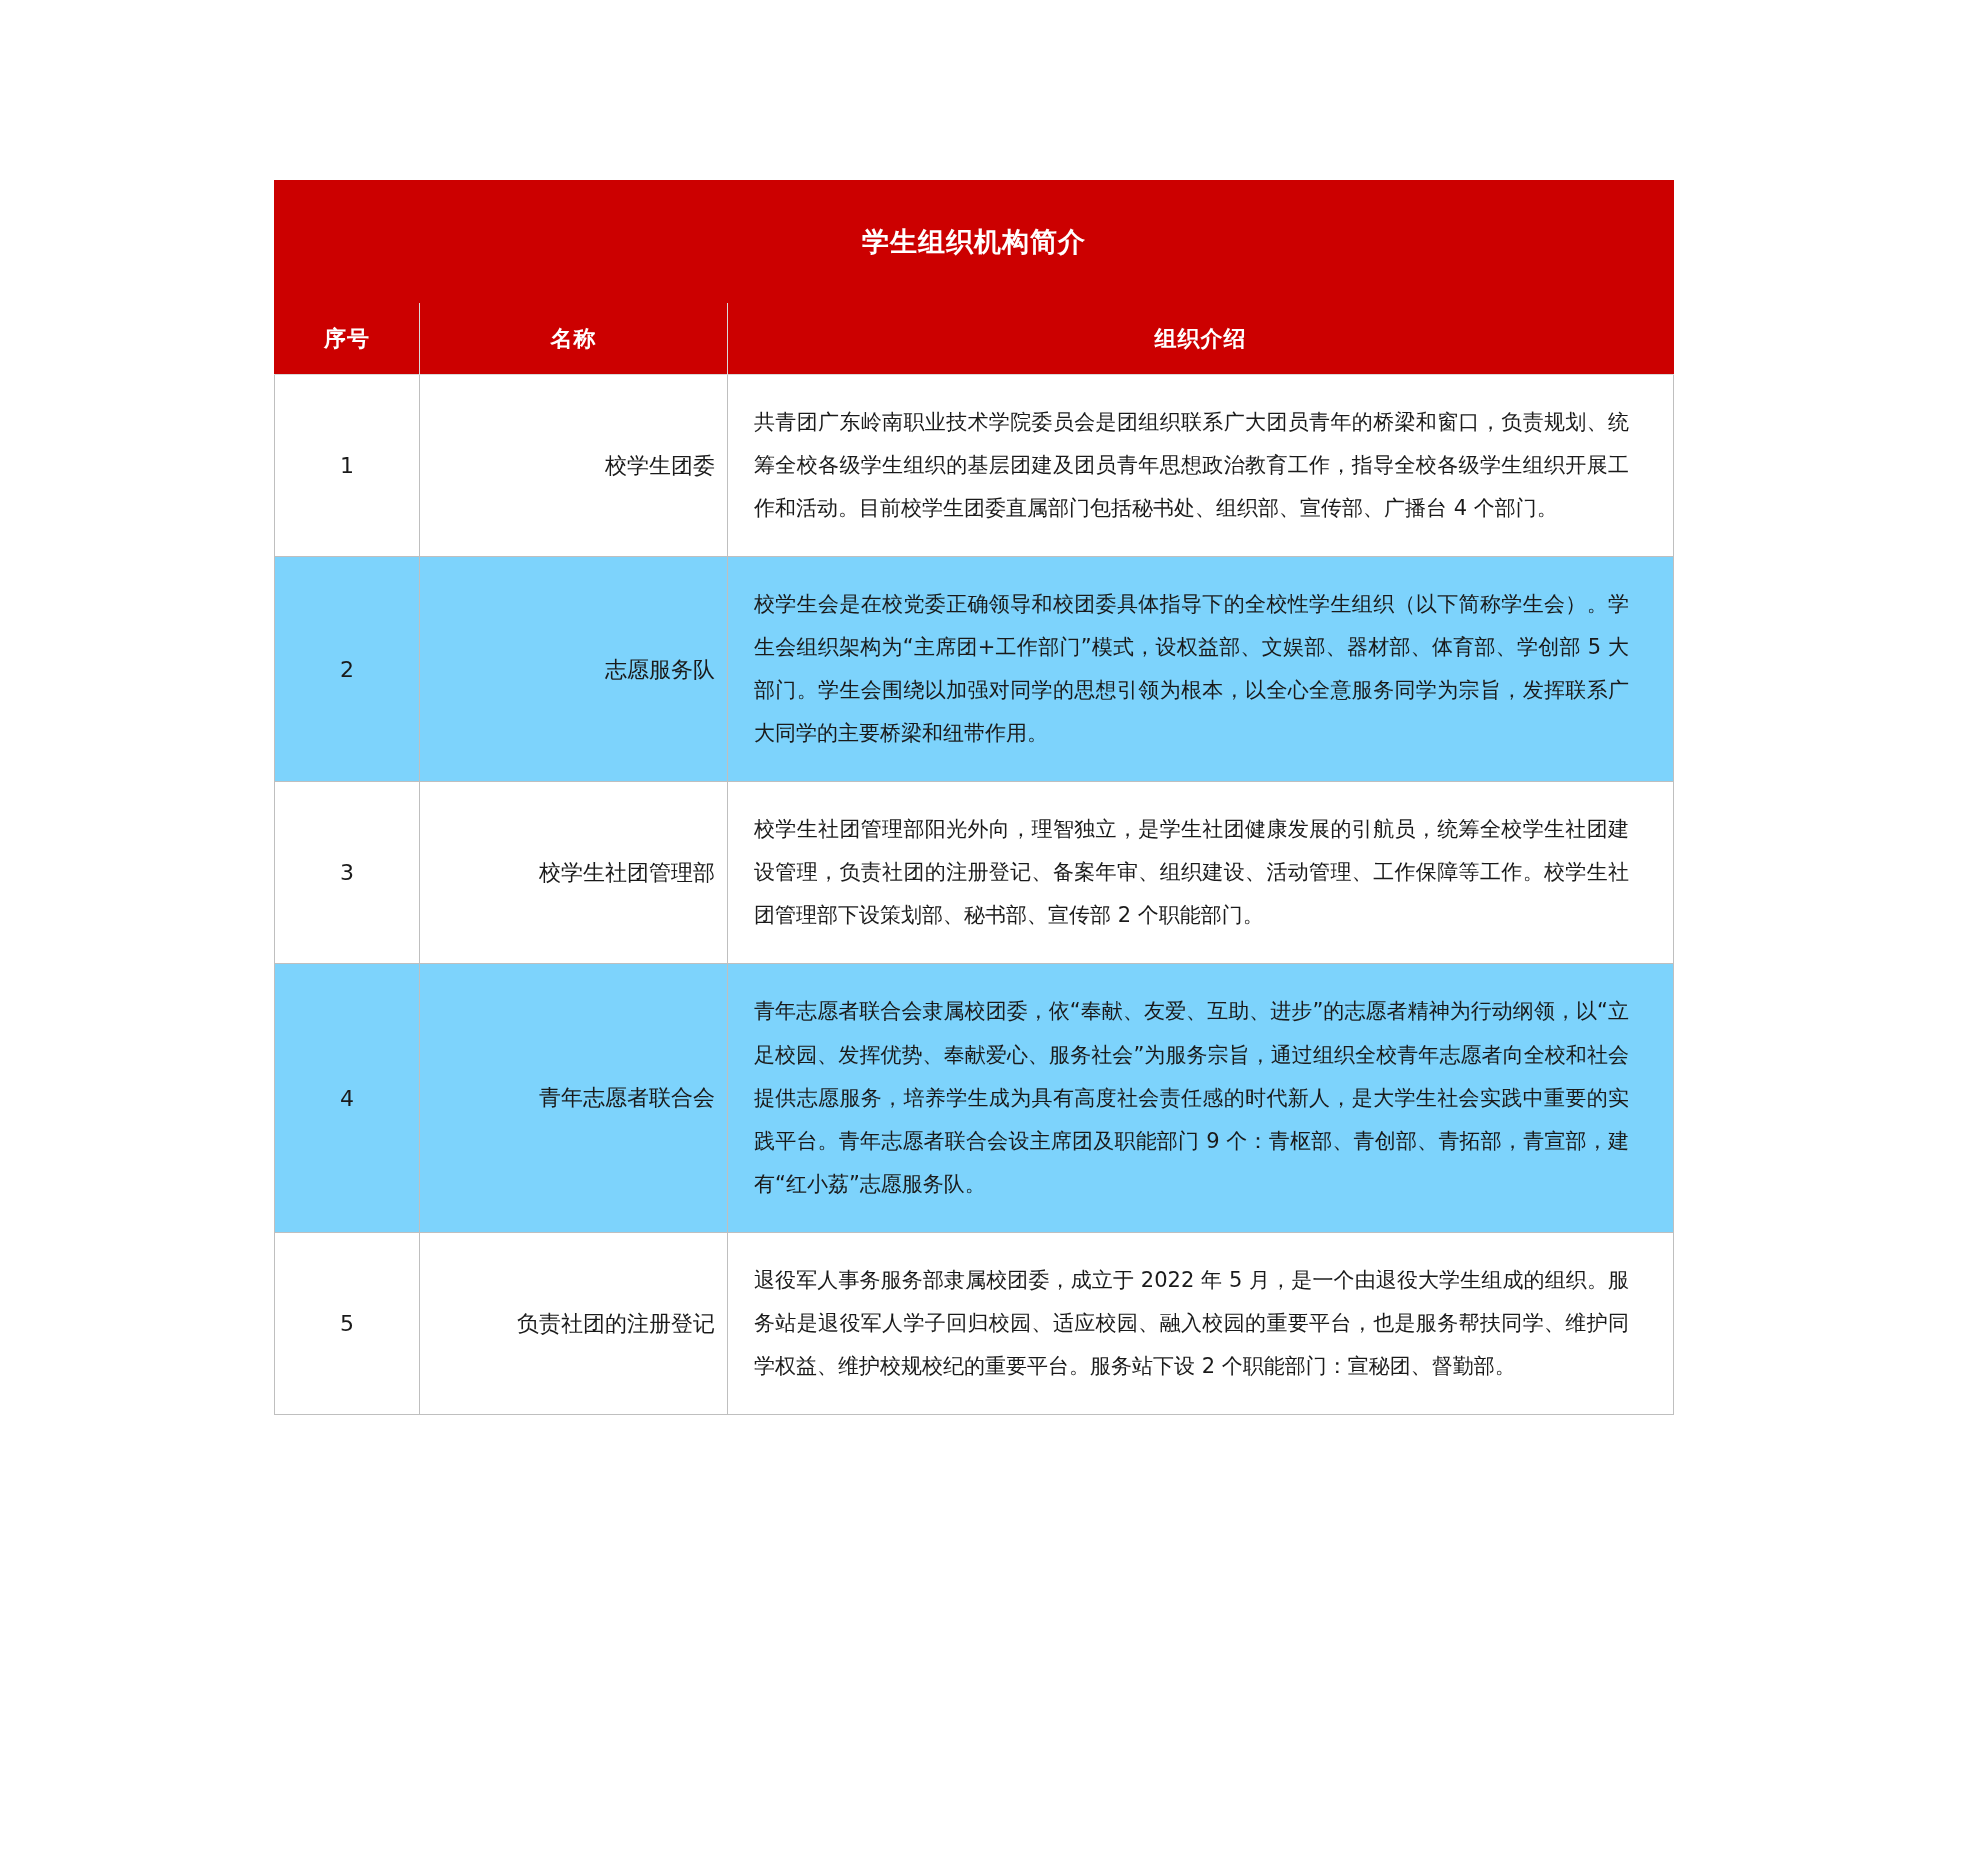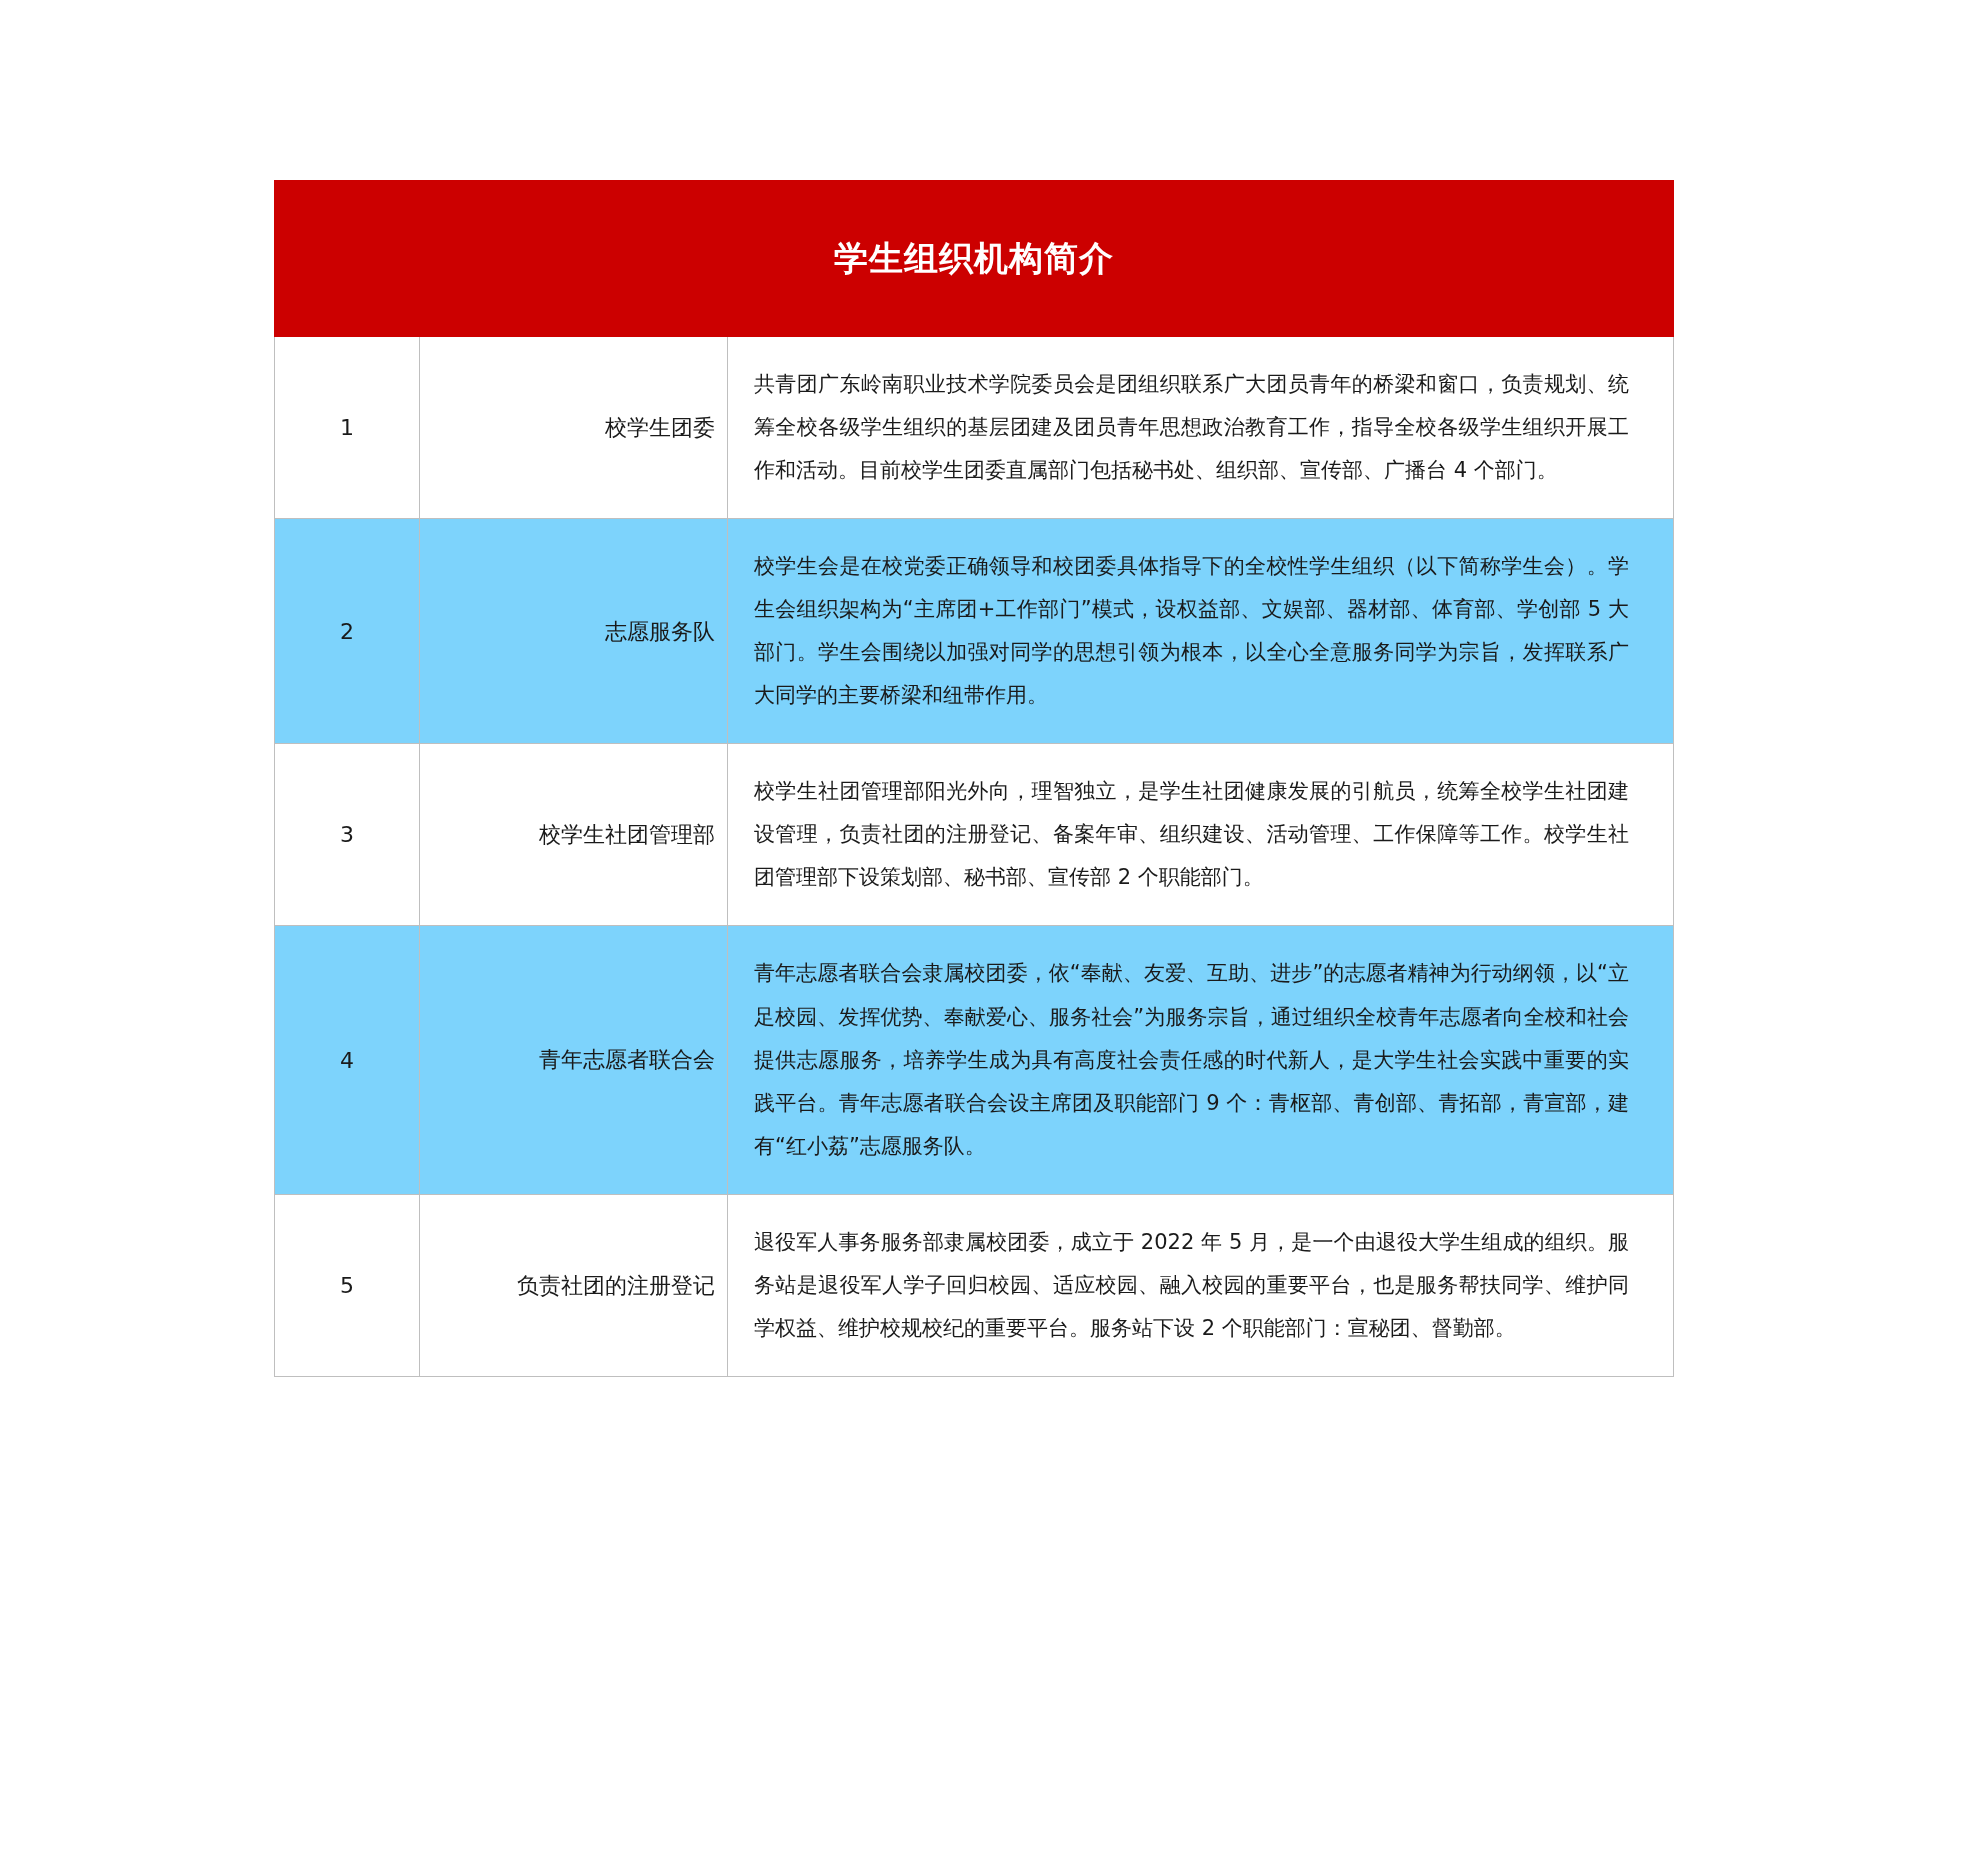--- a/index.html
+++ b/index.html
@@ -36,26 +36,26 @@
   }
 
   table.org-table col.c-seq   { width: 145px; }
   table.org-table col.c-name  { width: 308px; }
   table.org-table col.c-desc  { width: 946px; }
 
   
   .title-cell {
     background: #CC0000;
     color: #ffffff;
-    font-size: 34px;
+    font-size: 27px;
     font-weight: bold;
     text-align: center;
     letter-spacing: 1px;
     height: 121px;
-    padding: 17px 10px;
+    padding: 0 10px;
     border: 1px solid #CC0000;
     vertical-align: middle;
   }
 
   
   .head-cell {
     background: #CC0000;
     color: #ffffff;
     font-size: 22px;
     font-weight: bold;
@@ -114,20 +114,25 @@
     <table class="org-table">
       <colgroup>
         <col class="c-seq">
         <col class="c-name">
         <col class="c-desc">
       </colgroup>
       <tbody>
         <tr>
           <td class="title-cell" colspan="3">学生组织机构简介</td>
         </tr>
+        <tr>
+          <td class="head-cell first">序号</td>
+          <td class="head-cell">名称</td>
+          <td class="head-cell last">组织介绍</td>
+        </tr>
 
         <tr class="body-row plain">
           <td class="cell-seq">1</td>
           <td class="cell-name">校学生团委</td>
           <td class="cell-desc">共青团广东岭南职业技术学院委员会是团组织联系广大团员青年的桥梁和窗口，负责规划、统筹全校各级学生组织的基层团建及团员青年思想政治教育工作，指导全校各级学生组织开展工作和活动。目前校学生团委直属部门包括秘书处、组织部、宣传部、广播台 4 个部门。</td>
         </tr>
 
         <tr class="body-row shaded">
           <td class="cell-seq">2</td>
           <td class="cell-name">志愿服务队</td>

